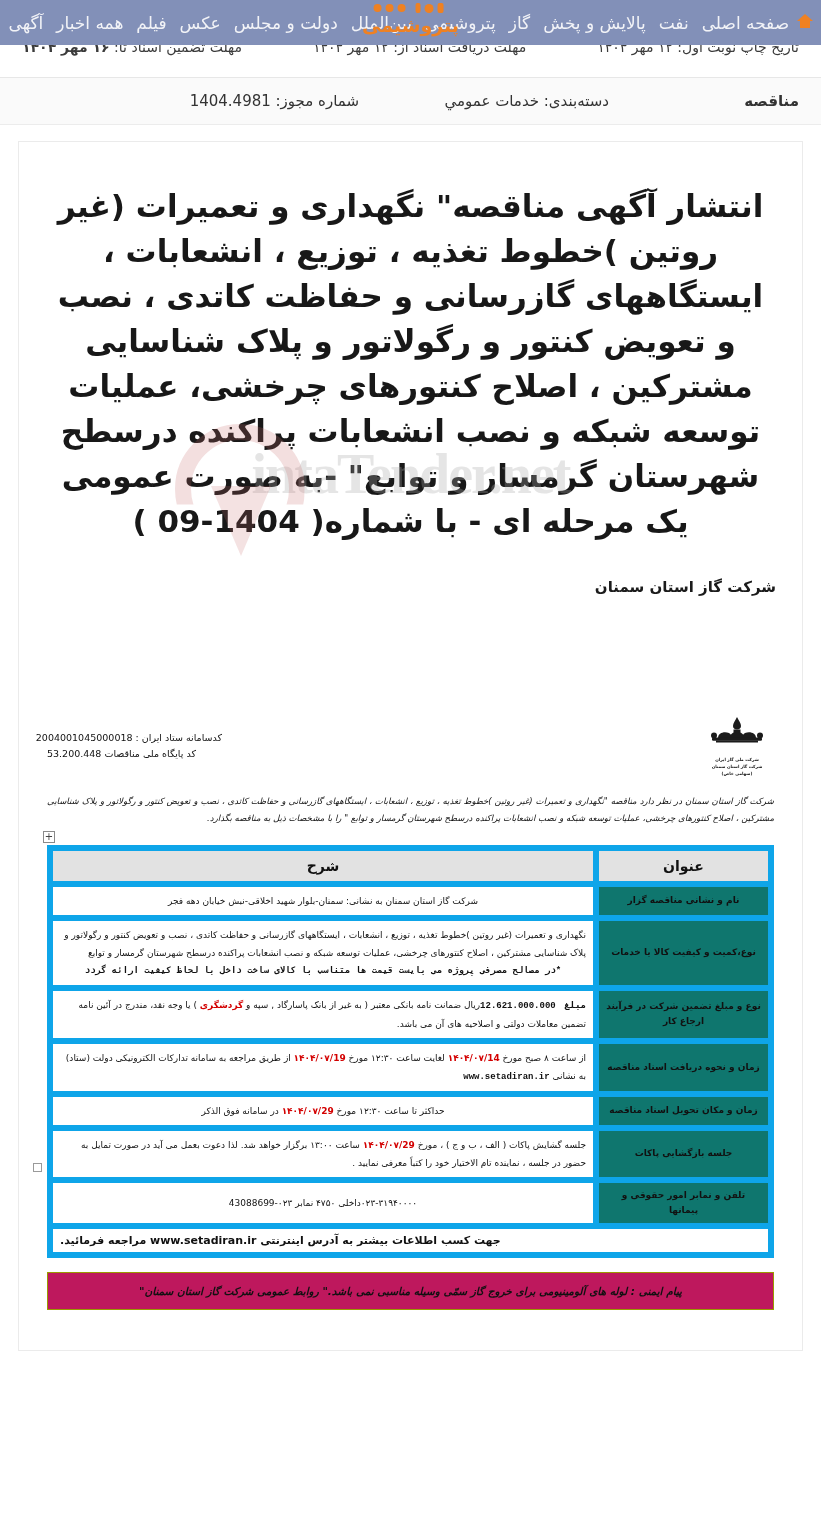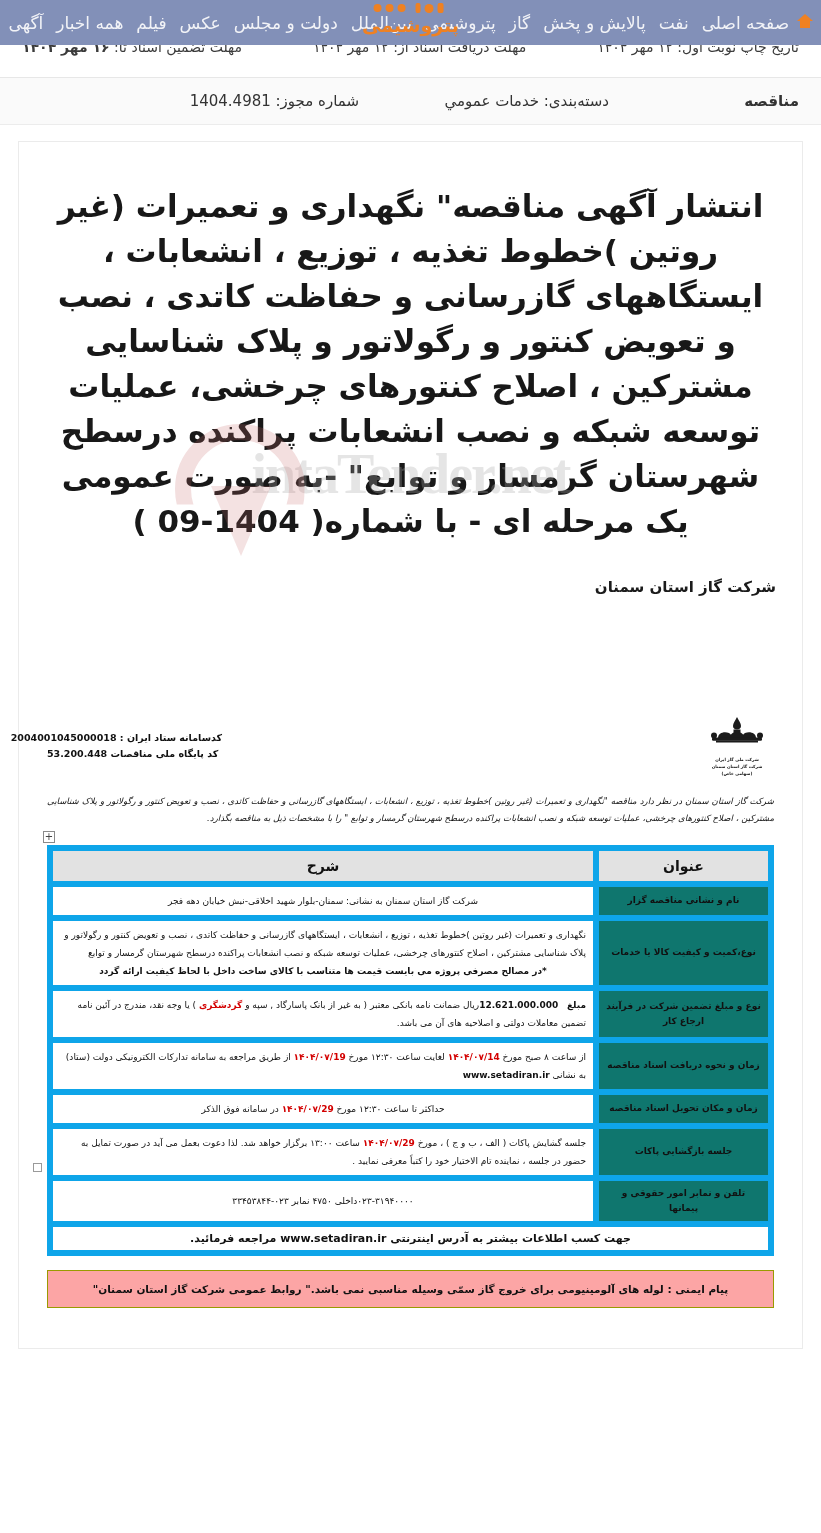--- a/index.html
+++ b/index.html
@@ -243,21 +243,21 @@
     font-size: 15px;
     text-align: center;
     padding: 12px 6px;
     direction: rtl;
   }
   .codes {
     flex: 0 0 auto;
     direction: rtl;
     text-align: left;
     font-size: 9.5px;
-    font-weight: bold;
+    font-weight: normal;
     color: #111;
     line-height: 1.75;
     width: 175px;
   }
   .codes div { white-space: nowrap; }
 
   .intro-par {
     direction: rtl;
     text-align: justify;
     font-size: 8.6px;
@@ -298,24 +298,24 @@
     line-height: 1.7;
   }
   table.spec td.val {
     font-size: 9px;
     color: #111;
     text-align: right;
     line-height: 2.0;
   }
   table.spec td.val.center { text-align: center; }
   .val .red { color: #d30000; font-weight: bold; }
-  .val .bold { font-weight: bold; }
+  .val .bold { font-weight: bold; font-family: Liberation Mono, monospace; }
   .val .ltr { direction: ltr; unicode-bidi: embed; display: inline-block; }
   td.footer-note {
-    text-align: center;
+    text-align: left;
     font-size: 11px;
     font-weight: bold;
     color: #111;
     padding: 8px 4px;
   }
 
   .plus-handle {
     position: absolute;
     top: -14px; left: -4px;
     width: 12px; height: 12px;
@@ -330,28 +330,29 @@
   .sq-handle {
     position: absolute;
     left: -14px; top: 318px;
     width: 9px; height: 9px;
     border: 1px solid #9a9a9a;
     background: #fff;
   }
 
   .safety-bar {
     margin: 14px 6px 0 6px;
-    background: #fca5a5;
+    background: #be185d;
     border: 1px solid #9a9a00;
     text-align: center;
     font-size: 10.5px;
     font-weight: bold;
     color: #111;
     padding: 12px 20px;
     direction: rtl;
+    font-style: italic;
   }
 
   .news-code {
     margin: 118px 8px 0 0;
     text-align: right;
     direction: rtl;
     font-size: 15px;
     color: #5b5b5b;
   }
 </style>
@@ -509,21 +510,21 @@
 
             <tr>
               <td class="label">جلسه بازگشایی پاکات</td>
               <td class="val">
                 <span>جلسه گشایش پاکات ( الف ، ب و ج ) ، مورخ </span><span class="red">۱۴۰۴/۰۷/29</span><span> ساعت ۱۳:۰۰ برگزار خواهد شد. لذا دعوت بعمل می آید در صورت تمایل به حضور در جلسه ، نماینده تام الاختیار خود را کتباً معرفی نمایید .</span>
               </td>
             </tr>
 
             <tr>
               <td class="label">تلفن و نمابر  امور حقوقی و پیمانها</td>
-              <td class="val center">۰۲۳-۳۱۹۴۰۰۰۰داخلی ۴۷۵۰ نمابر ۰۲۳-۳۳۴۵۳۸۴۴</td>
+              <td class="val center">۰۲۳-۳۱۹۴۰۰۰۰داخلی ۴۷۵۰ نمابر ۰۲۳-43088699</td>
             </tr>
 
             <tr>
               <td class="footer-note" colspan="2">
                 <span>جهت کسب اطلاعات بیشتر به آدرس اینترنتی </span><span class="ltr">www.setadiran.ir</span><span> مراجعه فرمائید.</span>
               </td>
             </tr>
 
           </tbody>
         </table>

